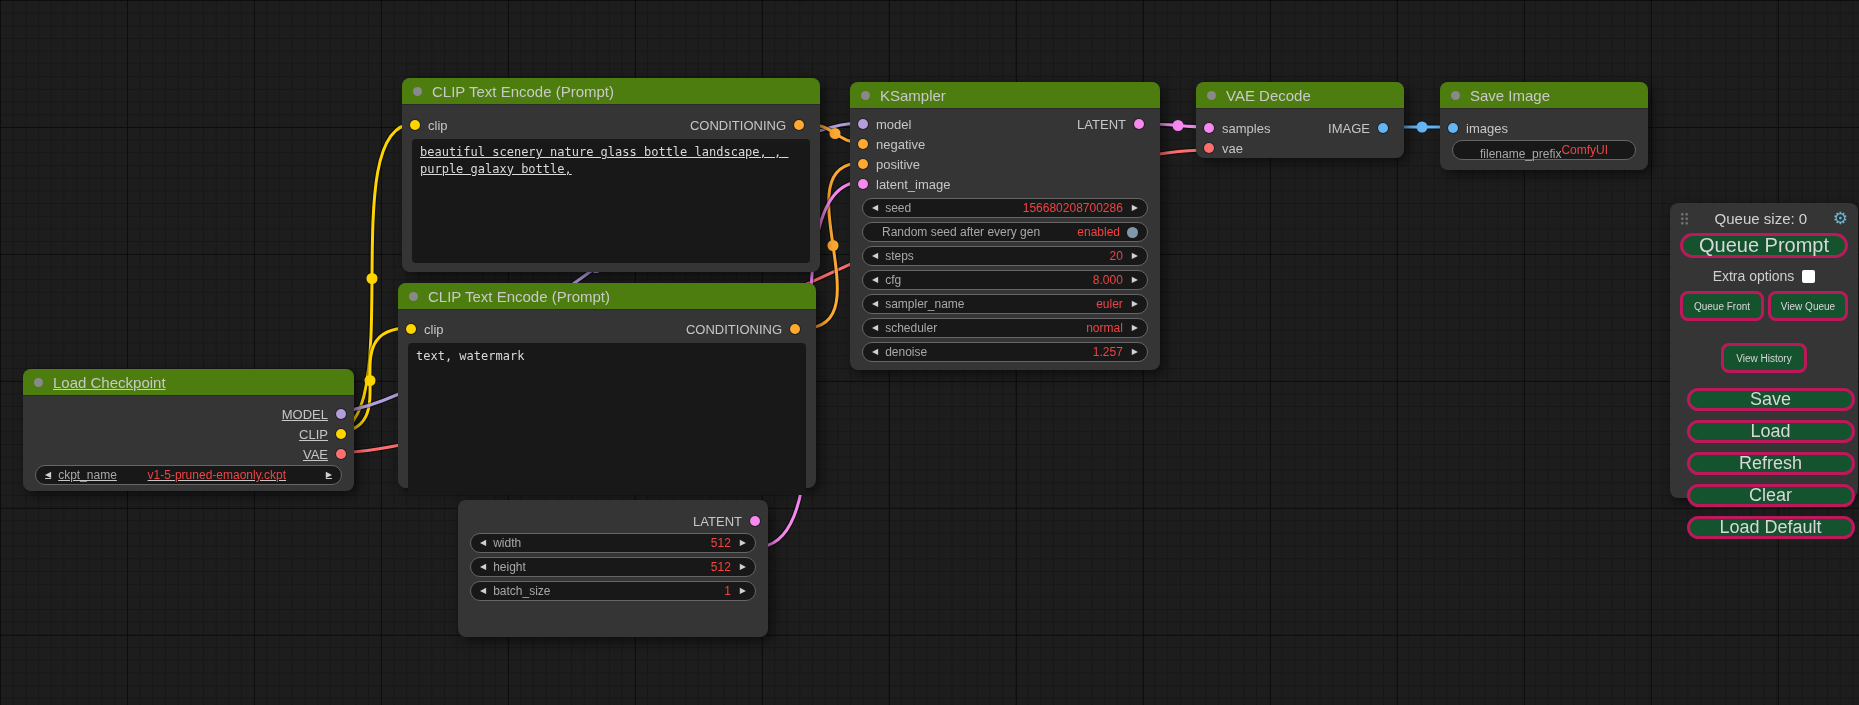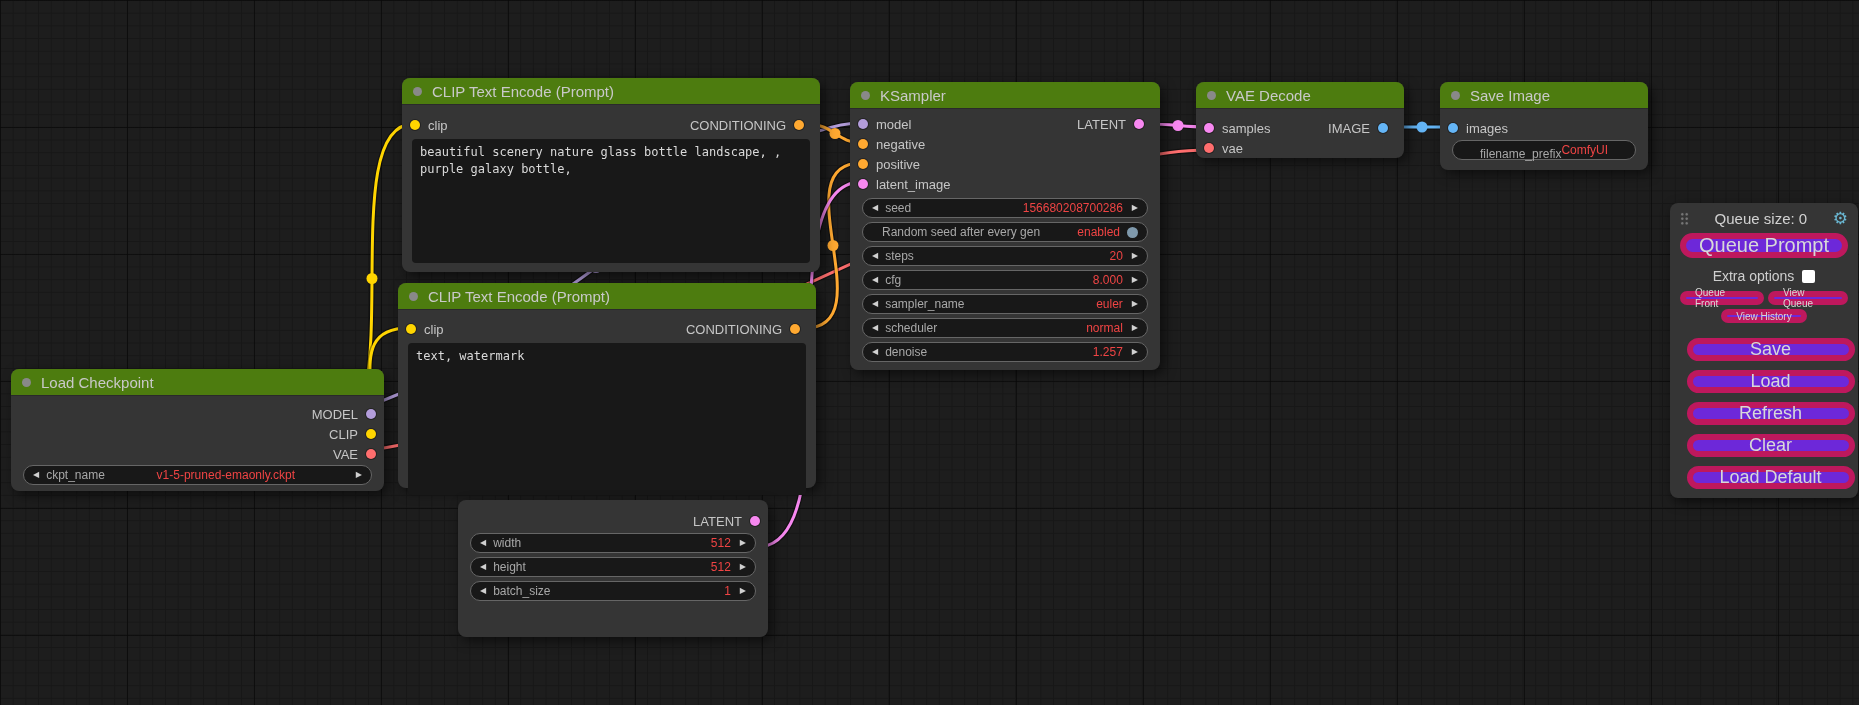--- a/index.html
+++ b/index.html
@@ -31,63 +31,63 @@
   .widget .arr{color:#d0d0d0;font-size:8px;line-height:1;flex:0 0 auto;}
   .widget .w-label{color:#a8a8a8;margin-left:7px;}
   .widget .w-value{margin-left:auto;color:#ef4444;}
   .widget .w-value.center{margin:0 auto;}
   .widget .arr.right{margin-left:9px;}
   .toggle-circle{width:11px;height:11px;border-radius:50%;margin-left:7px;flex:0 0 auto;}
   .node-text{background:#181818;border-radius:4px;margin:4px 10px;padding:5px 8px;
     box-sizing:border-box;font-family:"DejaVu Sans Mono",monospace;font-size:12px;
     line-height:1.4;color:#dadada;white-space:pre-wrap;overflow:hidden;}
   
-  #n-load{left:11px;top:369px;width:373px;height:122px;}
+  #n-load{left:23px;top:369px;width:331px;height:122px;text-decoration:underline;}
   #n-clip1{left:402px;top:78px;width:418px;height:194px;}
   #n-clip2{left:398px;top:283px;width:418px;height:205px;}
   #n-latentimg{left:458px;top:500px;width:310px;height:137px;}
   #n-ksampler{left:850px;top:82px;width:310px;height:288px;}
   #n-vae{left:1196px;top:82px;width:208px;height:76px;}
   #n-save{left:1440px;top:82px;width:208px;height:88px;}
   #n-load .row{justify-content:flex-end;}
   #n-load .body-pad{padding-top:8px;}
   #n-clip1 .ports{padding-top:10px;}
   #n-clip2 .ports{padding-top:9px;}
-  #n-clip1 .node-text{height:124px;}
+  #n-clip1 .node-text{height:124px;text-decoration:underline;}
   #n-clip2 .node-text{height:152px;}
   #n-latentimg .out-row{margin-top:11px;}
   #n-latentimg .widget{margin-top:2px;margin-bottom:2px;}
   #n-latentimg .widget + .widget{margin-top:4px;}
   #n-ksampler .inputs{padding-top:5px;}
   #n-ksampler .widget{margin-top:4px;}
   #n-ksampler .widgets{padding-top:-2px;}
   #n-vae .ports{padding-top:9px;}
   #n-save .ports{padding-top:9px;}
   #n-save .widget{margin-top:2px;}
   
   #menu{position:absolute;left:1670px;top:203px;width:188px;height:295px;z-index:3;
     background:#353535;border-radius:8px;box-shadow:3px 4px 12px rgba(0,0,0,.6);}
   .menu-header{display:flex;align-items:center;padding:7px 10px 2px 10px;}
   .drag-handle{width:9px;height:13px;flex:0 0 auto;
     background-image:radial-gradient(circle,#7a7a7a 1px,transparent 1.4px);
     background-size:4.5px 4.5px;}
   .queue-size{flex:1;text-align:center;font-size:15px;color:#d2d2d2;}
   .gear-ico{font-size:17px;line-height:1;flex:0 0 auto;cursor:pointer;}
-  .mbtn{box-sizing:border-box;background:#6d28d9;border:6px solid #be185d;color:#d8d8d8;
+  .mbtn{box-sizing:border-box;background:#14532d;border:3px solid #be185d;color:#d8d8d8;
     display:flex;align-items:center;justify-content:center;cursor:pointer;
     font-family:"Liberation Sans",sans-serif;}
   .btn-primary{width:168px;height:25px;margin:4px auto 0;border-radius:13px;font-size:20px;}
   .extra-row{display:flex;justify-content:center;align-items:center;margin-top:10px;
     font-size:14px;color:#cfcfcf;}
   .checkbox{width:13px;height:13px;background:#ffffff;border-radius:2px;margin-left:8px;cursor:pointer;}
   .small-row{display:flex;justify-content:space-between;padding:0 10px;margin-top:7px;}
-  .btn-small{height:14px;border-radius:8px;font-size:10px;padding:0 9px;}
+  .btn-small{height:30px;border-radius:8px;font-size:10px;padding:0 9px;}
   .btn-small.front{width:84px;}
   .btn-small.vq{width:80px;}
-  .history-row{display:flex;justify-content:center;margin-top:4px;text-align:center;}
+  .history-row{display:flex;justify-content:center;margin-top:22px;text-align:center;}
   .btn-small.hist{width:86px;}
   .big-btns{margin-top:15px;display:flex;flex-direction:column;gap:9px;align-items:center;padding-left:13px;}
   .btn-big{width:168px;height:23px;border-radius:12px;font-size:18px;}
 </style>
 </head>
 <body>
 
 <div id="canvas">
   <svg id="links-svg" width="1859" height="705">
       <path d="M 331 433 C 411 433, 333 124, 413 124" fill="none" stroke="rgba(0,0,0,0.4)" stroke-width="5.5"></path>

